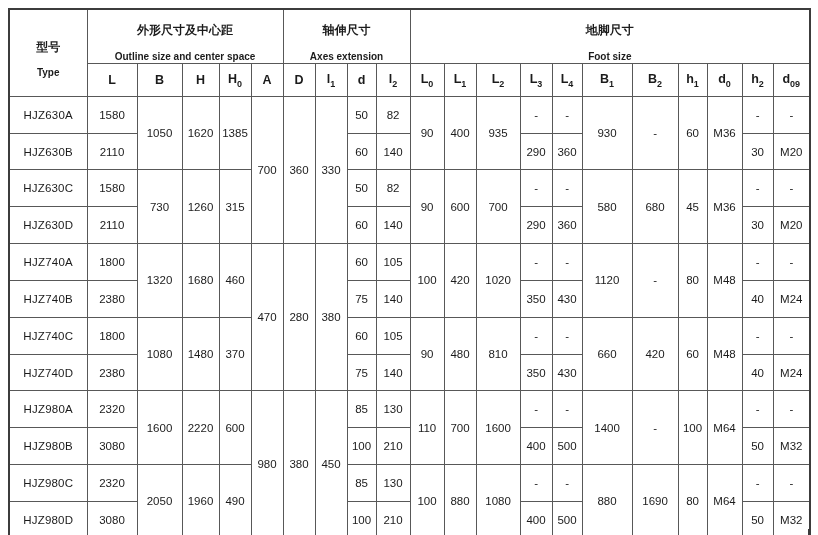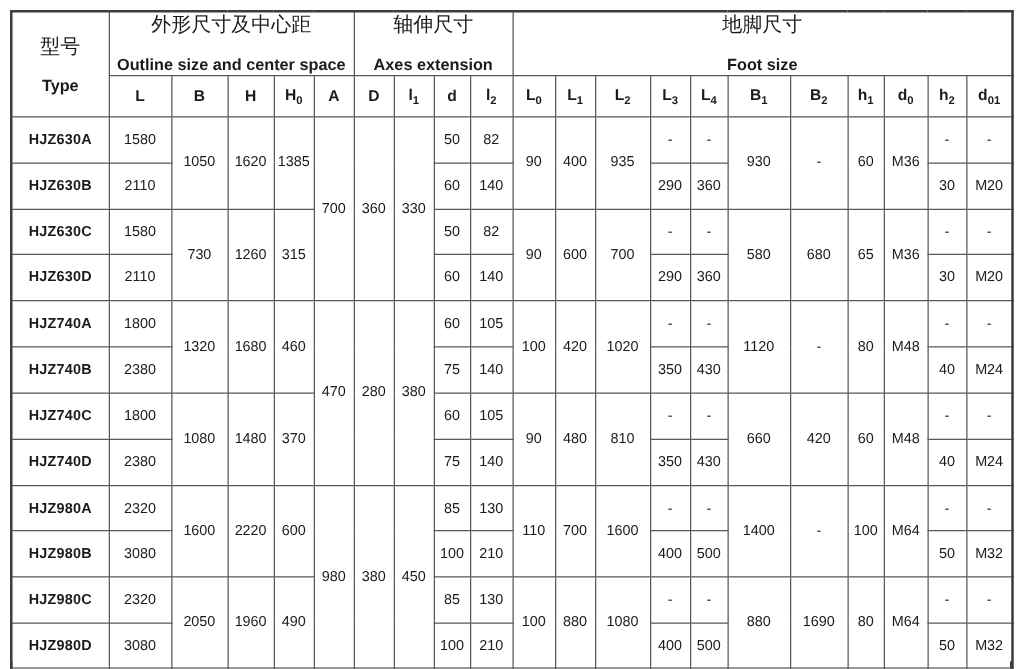--- a/index.html
+++ b/index.html
@@ -20,27 +20,27 @@
   }
   .spec-table th,.spec-table td{
     border:1px solid #585858;
     text-align:center;
     vertical-align:middle;
     padding:0;
     overflow:hidden;
     white-space:nowrap;
   }
   tr.group-row th{height:42px;}
-  .hdr-zh{font-size:16px;font-weight:normal;line-height:1.4;}
-  .hdr-en{font-size:13px;font-weight:bold;line-height:1.2;margin-top:12px;}
+  .hdr-zh{font-size:12px;font-weight:bold;line-height:1.4;margin-top:12px;}
+  .hdr-en{font-size:10px;font-weight:bold;line-height:1.2;margin-top:12px;}
   tr.cols-row th{height:32px;font-weight:bold;font-size:12.5px;}
   tr.cols-row sub, th.corner sub{font-size:9px;}
   tbody tr{height:36.83px;}
   tbody td{font-size:11.5px;font-weight:normal;}
-  td.type-cell{font-size:11.5px;letter-spacing:0.2px;font-weight:bold;}
+  td.type-cell{font-size:11.5px;letter-spacing:0.2px;}
   .stub{position:absolute;top:529px;height:6px;width:2px;background:#3c3c3c;}
   .stub-left{left:8px;}
   .stub-right{left:808px;}
 </style>
 </head>
 <body>
 
 <div class="screen">
   <table class="spec-table">
     <colgroup>
@@ -98,21 +98,21 @@
           <th>L<sub>0</sub></th>
           <th>L<sub>1</sub></th>
           <th>L<sub>2</sub></th>
           <th>L<sub>3</sub></th>
           <th>L<sub>4</sub></th>
           <th>B<sub>1</sub></th>
           <th>B<sub>2</sub></th>
           <th>h<sub>1</sub></th>
           <th>d<sub>0</sub></th>
           <th>h<sub>2</sub></th>
-          <th>d<sub>01</sub></th>
+          <th>d<sub>09</sub></th>
         </tr>
     </thead>
     <tbody>
         <tr>
           <td class="type-cell">HJZ630A</td>
           <td>1580</td>
           <td rowspan="2">1050</td>
           <td rowspan="2">1620</td>
           <td rowspan="2">1385</td>
           <td rowspan="4">700</td>
@@ -150,21 +150,21 @@
           <td rowspan="2">315</td>
           <td>50</td>
           <td>82</td>
           <td rowspan="2">90</td>
           <td rowspan="2">600</td>
           <td rowspan="2">700</td>
           <td>-</td>
           <td>-</td>
           <td rowspan="2">580</td>
           <td rowspan="2">680</td>
-          <td rowspan="2">65</td>
+          <td rowspan="2">45</td>
           <td rowspan="2">M36</td>
           <td>-</td>
           <td>-</td>
         </tr>
         <tr>
           <td class="type-cell">HJZ630D</td>
           <td>2110</td>
           <td>60</td>
           <td>140</td>
           <td>290</td>

